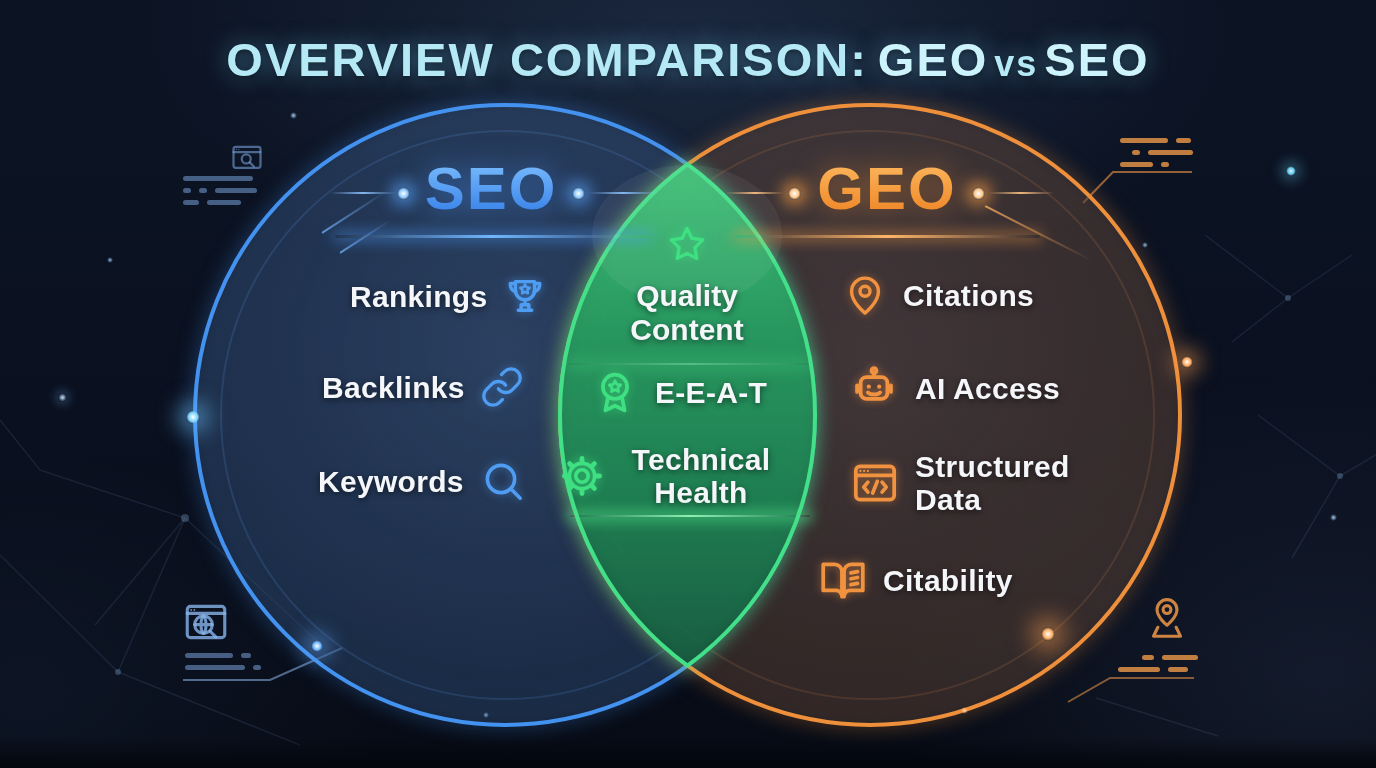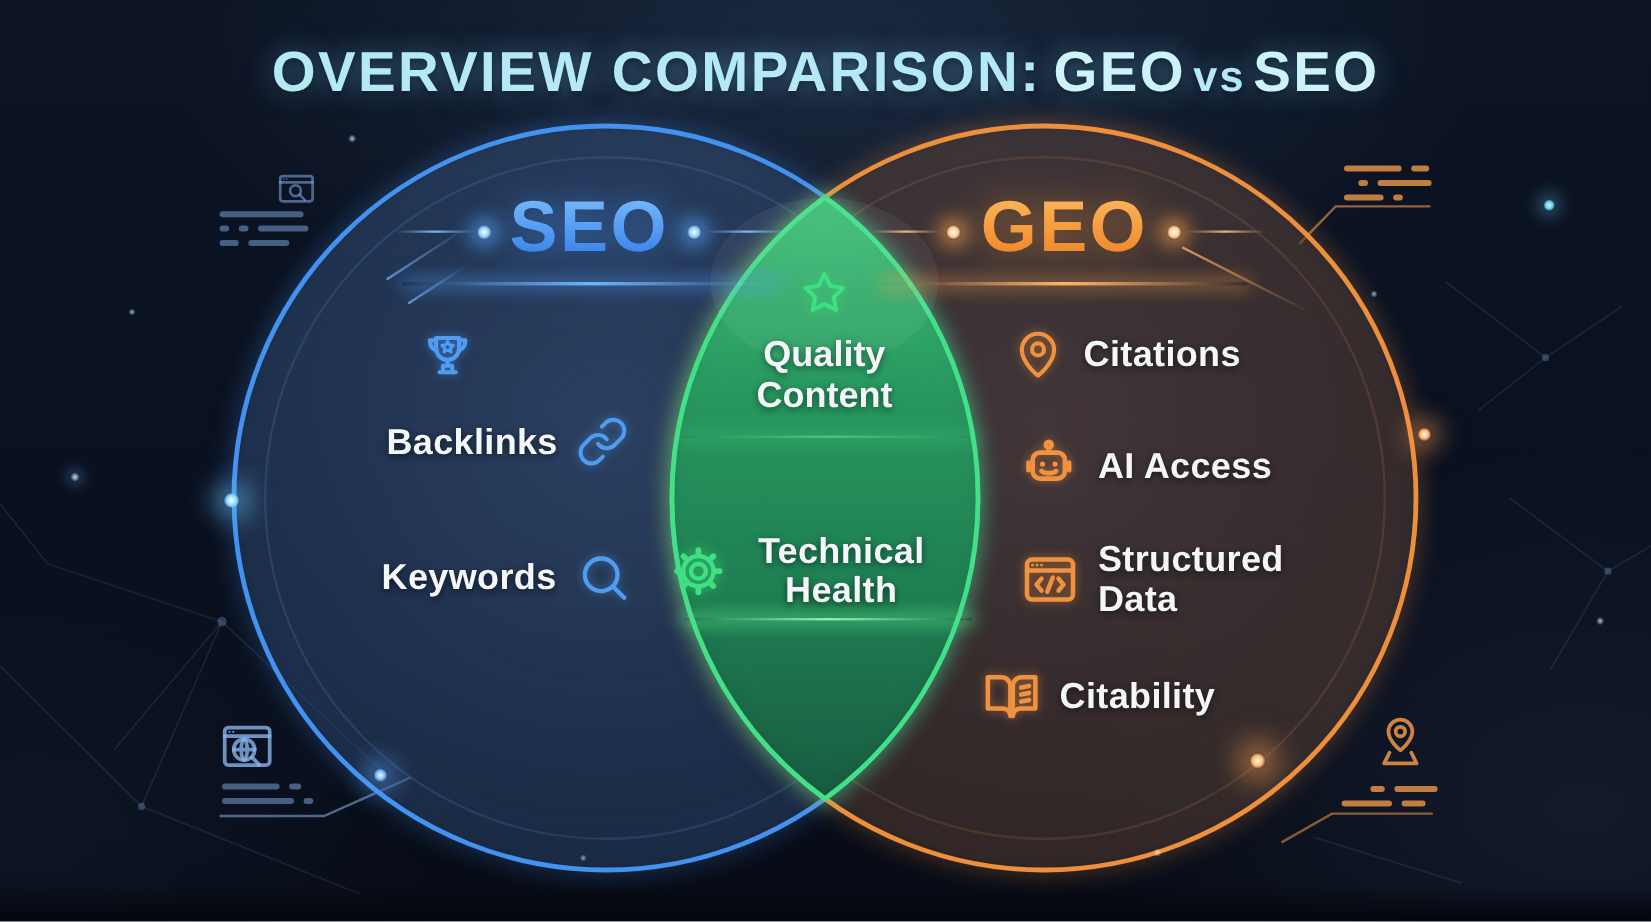--- a/index.html
+++ b/index.html
@@ -137,31 +137,32 @@
 
   <div class="word geo">GEO</div>
   <span class="hdot orange abs" style="left:788px;top:187px"></span>
   <span class="hdot orange abs" style="left:972px;top:187px"></span>
   <div class="hline orange abs" style="left:988px;top:192px;width:66px"></div>
   <div class="hline orange abs" style="left:726px;top:192px;width:58px;transform:scaleX(-1)"></div>
   <div class="streak orange abs" style="left:985px;top:205px;width:120px;transform:rotate(27deg)"></div>
   <div class="underline orange abs" style="left:735px;top:235px;width:305px"></div>
 
   <div class="item" style="left:350px;top:273px">
+    <span class="label">Rankings</span>
     <span class="icon blue">
       <svg width="46" height="46" viewBox="0 0 24 24">
         <path d="M7 4.5h10v4.5a5 5 0 0 1-10 0z"></path>
         <path d="M7 5.5H4.3c0 2.4 1.2 3.9 2.9 4.3"></path>
         <path d="M17 5.5h2.7c0 2.4-1.2 3.9-2.9 4.3"></path>
         <path d="M12 14v2.6 M10 19.2v-2.6h4v2.6 M8.5 19.4h7"></path>
         <path stroke-width="1.3" d="M12 5.9l.78 1.55 1.7.26-1.24 1.2.3 1.7L12 9.8l-1.54.8.3-1.7-1.24-1.2 1.7-.26z"></path>
       </svg>
     </span>
   </div>
-  <div class="item" style="left:322px;top:346px">
+  <div class="item" style="left:322px;top:365px">
     <span class="label">Backlinks</span>
     <span class="icon blue">
       <svg width="44" height="44" viewBox="0 0 24 24">
         <path d="M10 13a5 5 0 0 0 7.54.54l3-3a5 5 0 0 0-7.07-7.07l-1.72 1.71"></path>
         <path d="M14 11a5 5 0 0 0-7.54-.54l-3 3a5 5 0 0 0 7.07 7.07l1.71-1.71"></path>
       </svg>
     </span>
   </div>
   <div class="item" style="left:318px;top:457px">
     <span class="label">Keywords</span>
@@ -177,20 +178,30 @@
     <svg width="48" height="48" viewBox="0 0 26 26">
       <path d="M13 3.5l2.6 5.3 5.9.9-4.25 4.15 1 5.85L13 17l-5.25 2.7 1-5.85L4.5 9.7l5.9-.9z"></path>
     </svg>
   </span>
   <div class="center-stack" style="left:602px;top:279px;width:170px">
     <span>Quality Content</span>
   </div>
 
   <div class="lens-divider faint" style="left:568px;top:363px;width:245px"></div>
 
+  <div class="item" style="left:590px;top:367px">
+    <span class="icon green">
+      <svg width="50" height="50" viewBox="0 0 24 24">
+        <circle cx="12" cy="9.5" r="5.8"></circle>
+        <path stroke-width="1.3" d="M12 6.6l.85 1.7 1.9.3-1.38 1.33.33 1.9L12 10.9l-1.7.93.33-1.9-1.38-1.33 1.9-.3z"></path>
+        <path d="M8.7 14.3 7.4 20.8 12 18.6 16.6 20.8 15.3 14.3"></path>
+      </svg>
+    </span>
+    <span class="label">E-E-A-T</span>
+  </div>
 
   <div class="item" style="left:558px;top:443px">
     <span class="icon green">
       <svg width="48" height="48" viewBox="0 0 24 24">
         <circle cx="12" cy="12" r="3.1"></circle>
         <circle cx="12" cy="12" r="6.3"></circle>
         <g stroke-width="2.4">
           <line x1="12" y1="3.2" x2="12" y2="5.4"></line>
             <line x1="12" y1="18.6" x2="12" y2="20.8"></line>
           <line x1="3.2" y1="12" x2="5.4" y2="12"></line>

